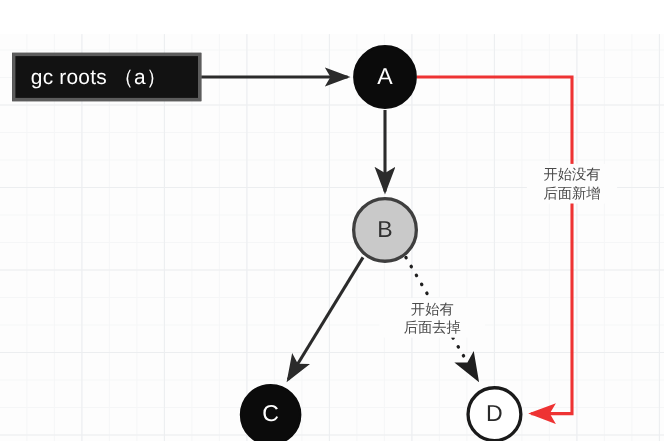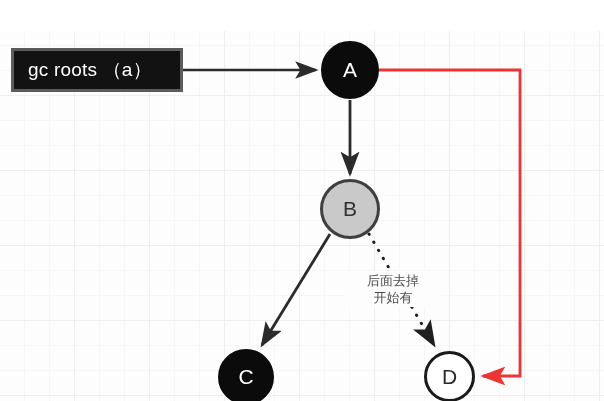--- a/index.html
+++ b/index.html
@@ -156,20 +156,24 @@
   </div>
 
   <div class="node node-c">
     <span>C</span>
   </div>
 
   <div class="node node-d">
     <span>D</span>
   </div>
 
+  <div class="edge-label label-red">
+    <div>开始没有</div>
+    <div>后面新增</div>
+  </div>
 
   <div class="edge-label label-dotted">
+    <div>开始有</div>
     <div>后面去掉</div>
-    <div>开始有</div>
   </div>
 
 
 </div>
 
 </body></html>

